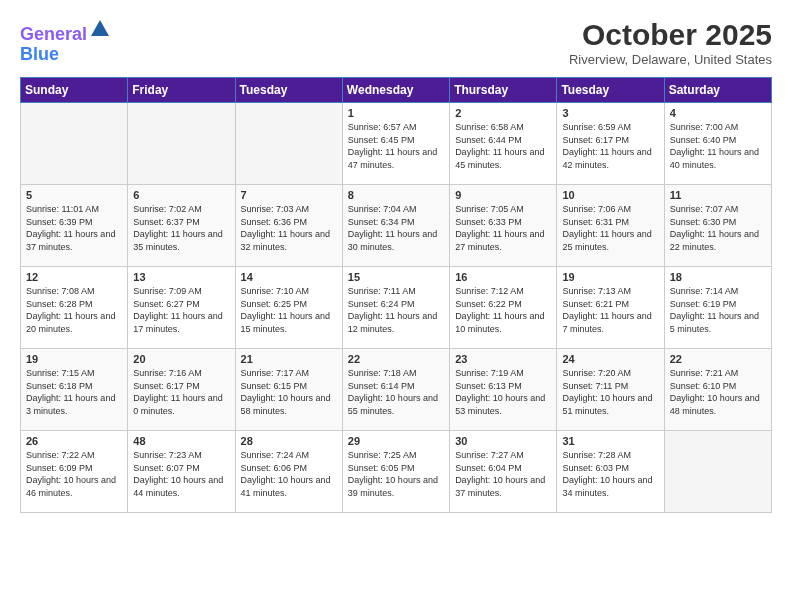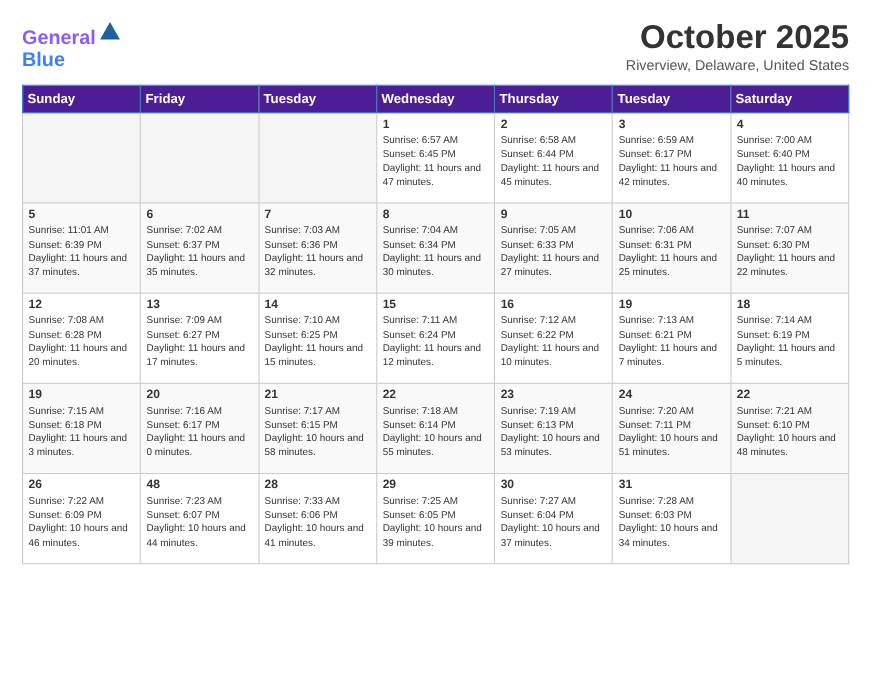--- a/index.html
+++ b/index.html
@@ -325,21 +325,21 @@
           </td>
           <td>
             <span class="day-number">48</span>
             <div class="day-info">Sunrise: 7:23 AM
 Sunset: 6:07 PM
 Daylight: 10 hours
 and 44 minutes.</div>
           </td>
           <td>
             <span class="day-number">28</span>
-            <div class="day-info">Sunrise: 7:33 AM
+            <div class="day-info">Sunrise: 7:24 AM
 Sunset: 6:06 PM
 Daylight: 10 hours
 and 41 minutes.</div>
           </td>
           <td>
             <span class="day-number">29</span>
             <div class="day-info">Sunrise: 7:25 AM
 Sunset: 6:05 PM
 Daylight: 10 hours
 and 39 minutes.</div>

